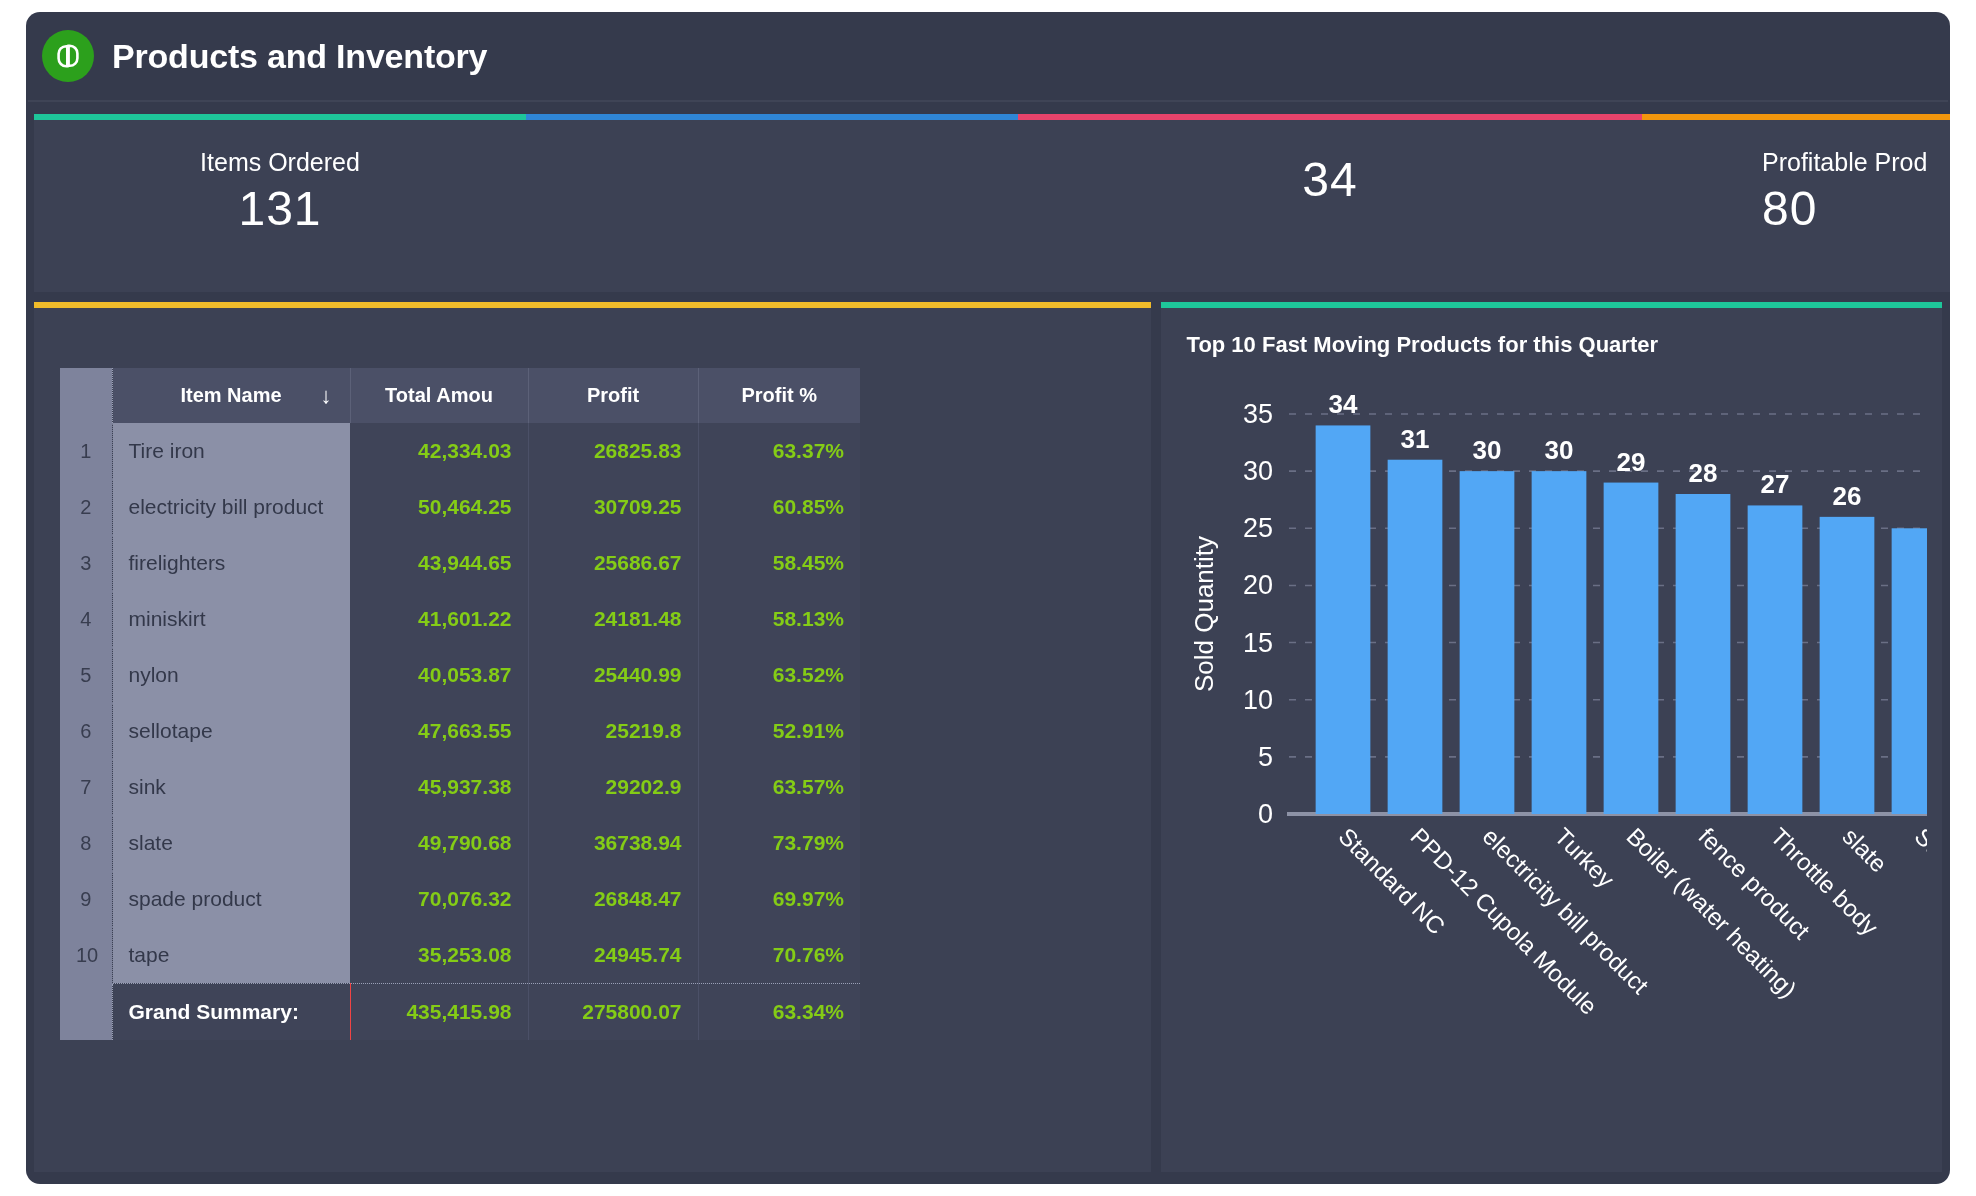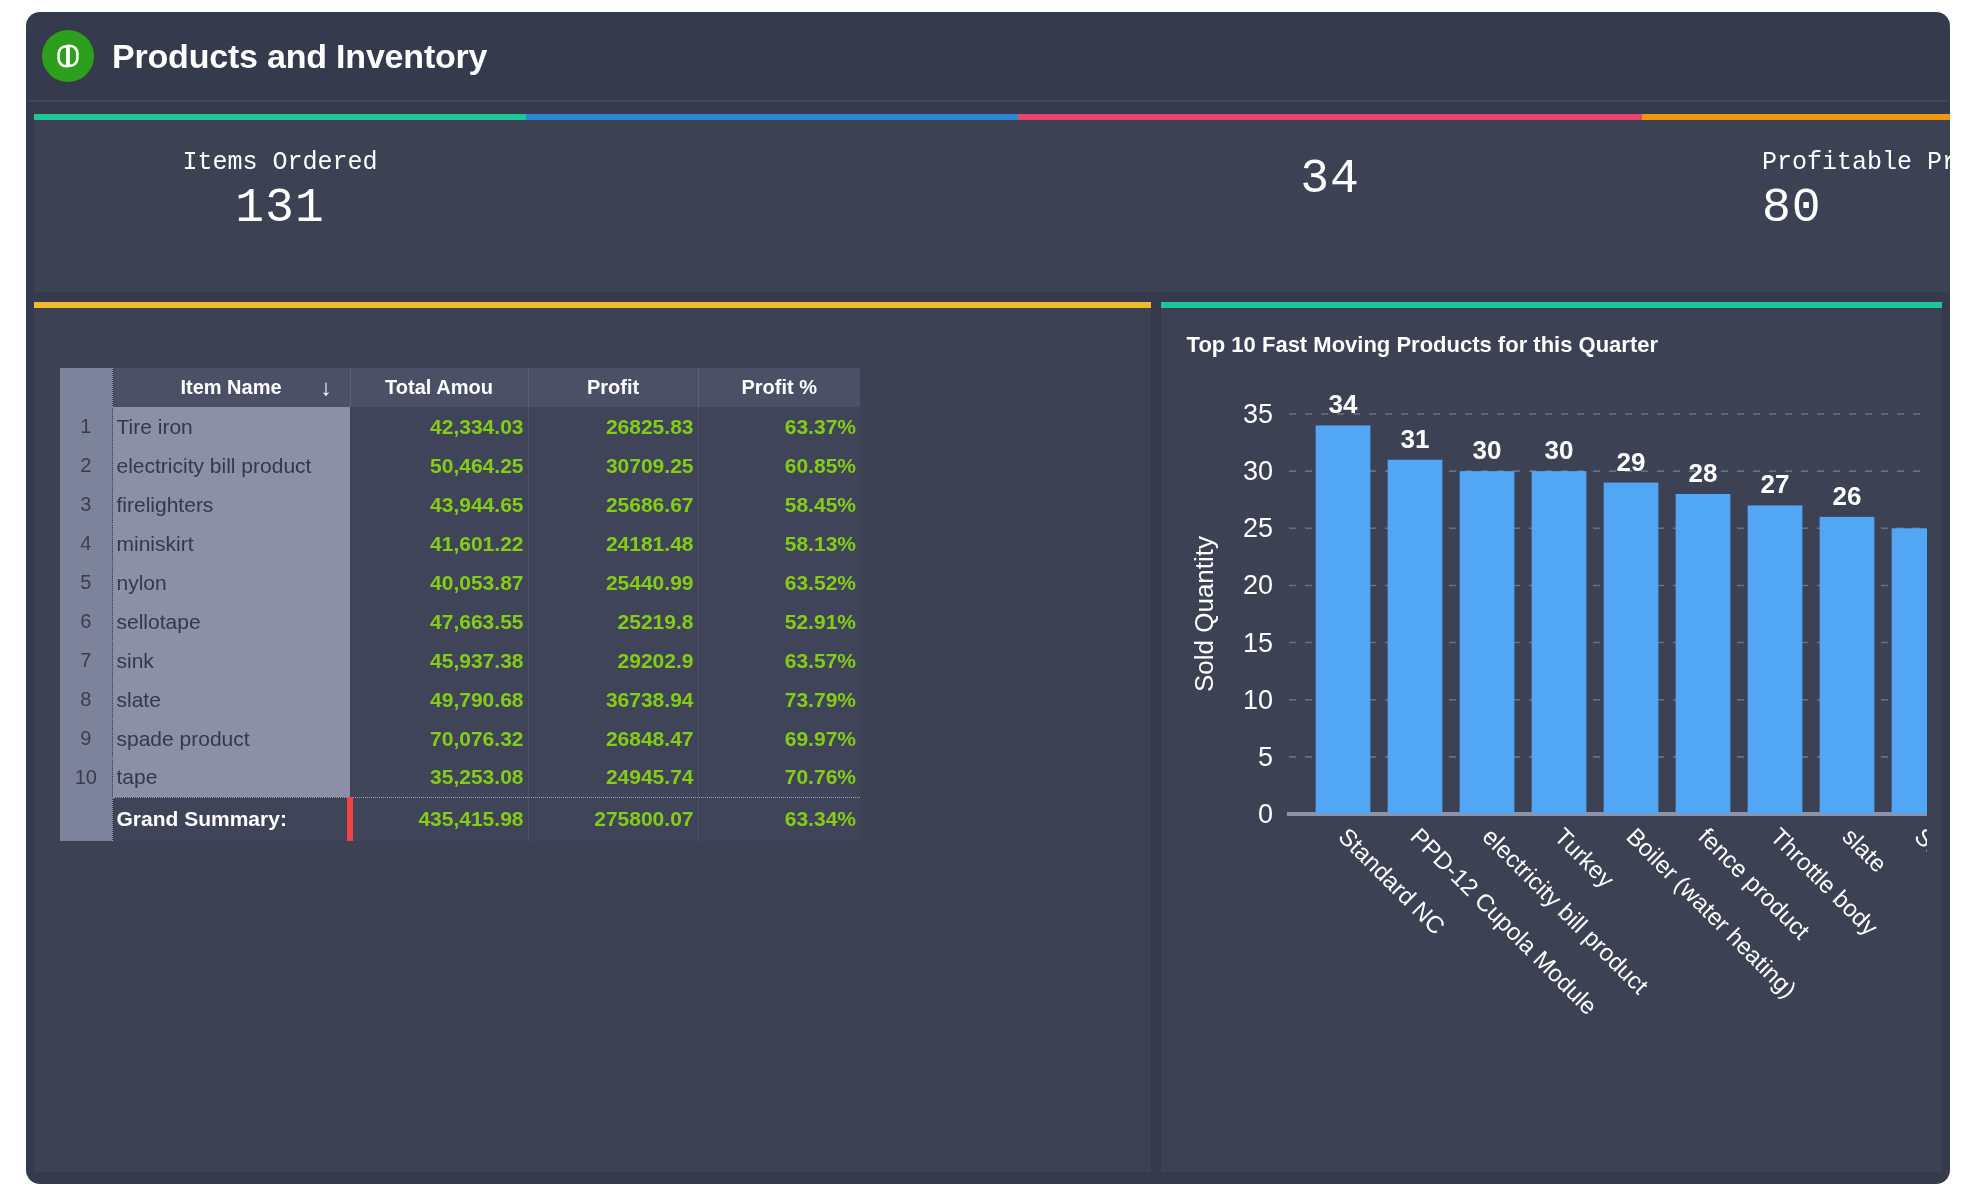--- a/index.html
+++ b/index.html
@@ -58,21 +58,20 @@
   }
 
   
   .kpi-row {
     display: flex;
     padding: 12px 0 0 0;
     gap: 0;
     height: 190px;
     box-sizing: border-box;
     overflow: hidden;
-    font-family: Liberation Mono, monospace;
   }
   .kpi-card {
     flex: 0 0 auto;
     width: 492px;
     background: #3c4154;
     position: relative;
     box-sizing: border-box;
     padding-top: 34px;
     text-align: center;
     overflow: hidden;
@@ -133,21 +132,21 @@
 
   
   .tbl-wrap { margin-top: 36px; width: 800px; }
   table.report {
     border-collapse: collapse;
     table-layout: fixed;
     width: 800px;
     font-size: 21px;
   }
   table.report th, table.report td {
-    padding: 4px;
+    padding: 16px;
     height: 39px;
     box-sizing: border-box;
   }
   .col-idx    { width: 52px; }
   .col-name   { width: 238px; }
   .col-amount { width: 178px; }
   .col-profit { width: 170px; }
   .col-pct    { width: 162px; }
 
   thead th {
@@ -207,21 +206,21 @@
   }
   td.num.last { border-right: none; }
 
   tr.summary td.idx { background: #7e839c; }
   tr.summary td.name {
     background: #3f4458;
     color: #ffffff;
     font-weight: bold;
     border-top: 1px dotted #9aa0b6;
     border-left: 1px dotted #9aa0b6;
-    border-right: 6px solid #ef4444;
+    border-right: 1px solid #ef4444;
   }
   tr.summary td.num {
     background: #3f4458;
     border-top: 1px dotted #9aa0b6;
   }
   tr.summary td { height: 44px; }
 
   
   .chart-area {
     position: relative;

